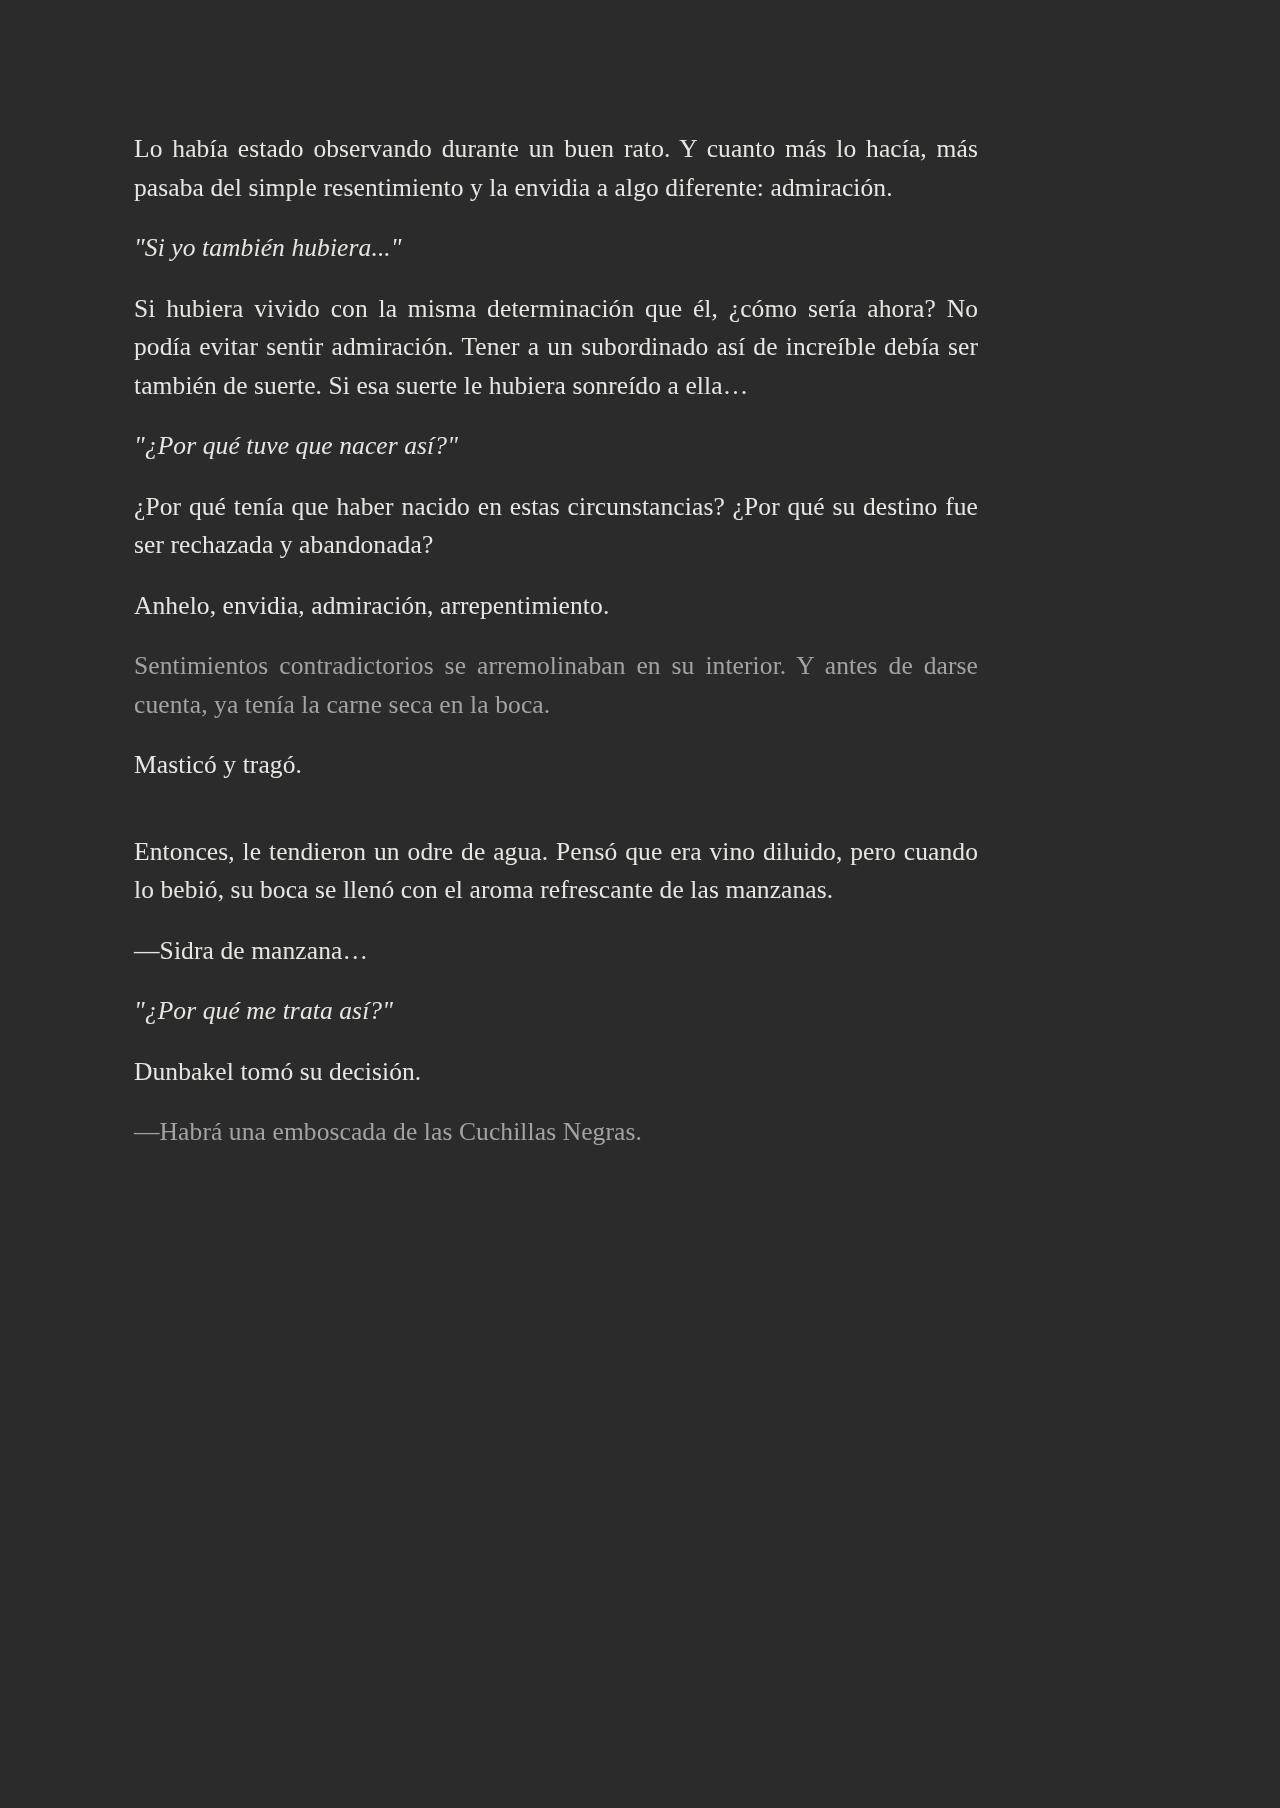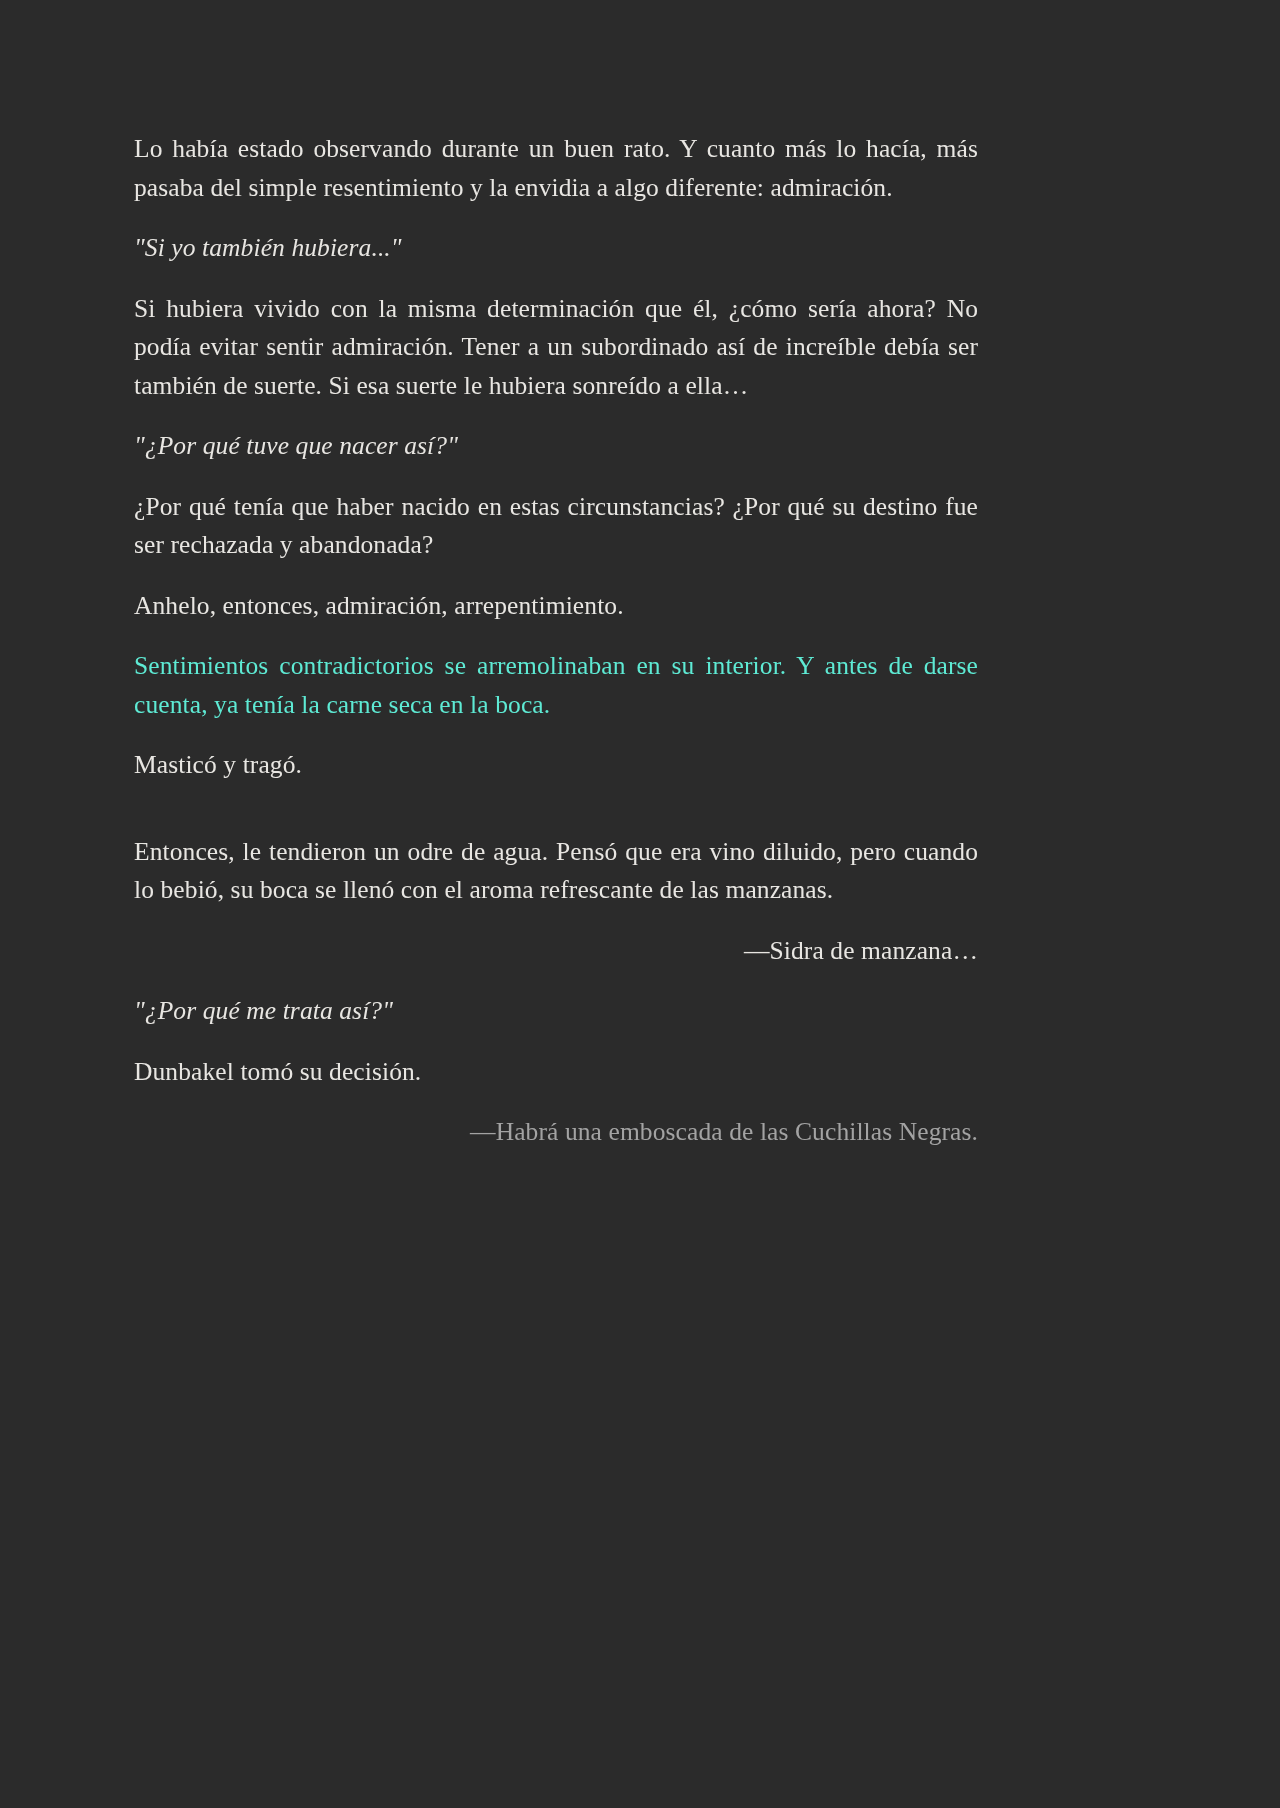--- a/index.html
+++ b/index.html
@@ -42,21 +42,21 @@
     line-height: 38.5px;
     font-style: italic;
     text-align: left;
     margin: 0 0 22px 0;
     letter-spacing: 0.1px;
   }
   p.dialogue {
     color: #e8e6e2;
     font-size: 25.5px;
     line-height: 38.5px;
-    text-align: right;
+    text-align: left;
     margin: 0 0 22px 0;
     letter-spacing: 0.1px;
   }
   p.short {
     text-align: left;
   }
 </style>
 </head>
 <body style="background: rgb(43, 43, 43);">
 
@@ -67,23 +67,23 @@
 
     <p class="quote" style="color: rgb(232, 230, 226);">"Si yo también hubiera..."</p>
 
     <p class="para" style="color: rgb(232, 230, 226);">Si hubiera vivido con la misma determinación que él, ¿cómo sería ahora? No podía evitar sentir admiración. Tener a un subordinado así de increíble debía ser también de suerte. Si esa suerte le hubiera sonreído a ella…</p>
 
     <p class="quote" style="color: rgb(232, 230, 226);">"¿Por qué tuve que nacer así?"</p>
 
     <p class="para" style="color: rgb(232, 230, 226);">¿Por qué tenía que haber nacido en estas circunstancias? ¿Por qué su destino fue ser rechazada y abandonada?</p>
 
 
-    <p class="para short" style="color: rgb(232, 230, 226);">Anhelo, entonces, admiración, arrepentimiento.</p>
+    <p class="para short" style="color: rgb(232, 230, 226);">Anhelo, envidia, admiración, arrepentimiento.</p>
 
-    <p class="para" style="color: #5eead4;">Sentimientos contradictorios se arremolinaban en su interior. Y antes de darse cuenta, ya tenía la carne seca en la boca.</p>
+    <p class="para" style="color: #a3a3a3;">Sentimientos contradictorios se arremolinaban en su interior. Y antes de darse cuenta, ya tenía la carne seca en la boca.</p>
 
     <p class="para short" style="color: rgb(232, 230, 226);">Masticó y tragó.</p>
 
     <p class="para" style="color: rgb(232, 230, 226); margin-top: 48px;">Entonces, le tendieron un odre de agua. Pensó que era vino diluido, pero cuando lo bebió, su boca se llenó con el aroma refrescante de las manzanas.</p>
 
     <p class="dialogue" style="color: rgb(232, 230, 226);">—Sidra de manzana…</p>
 
     <p class="quote" style="color: rgb(232, 230, 226);">"¿Por qué me trata así?"</p>
 
 

